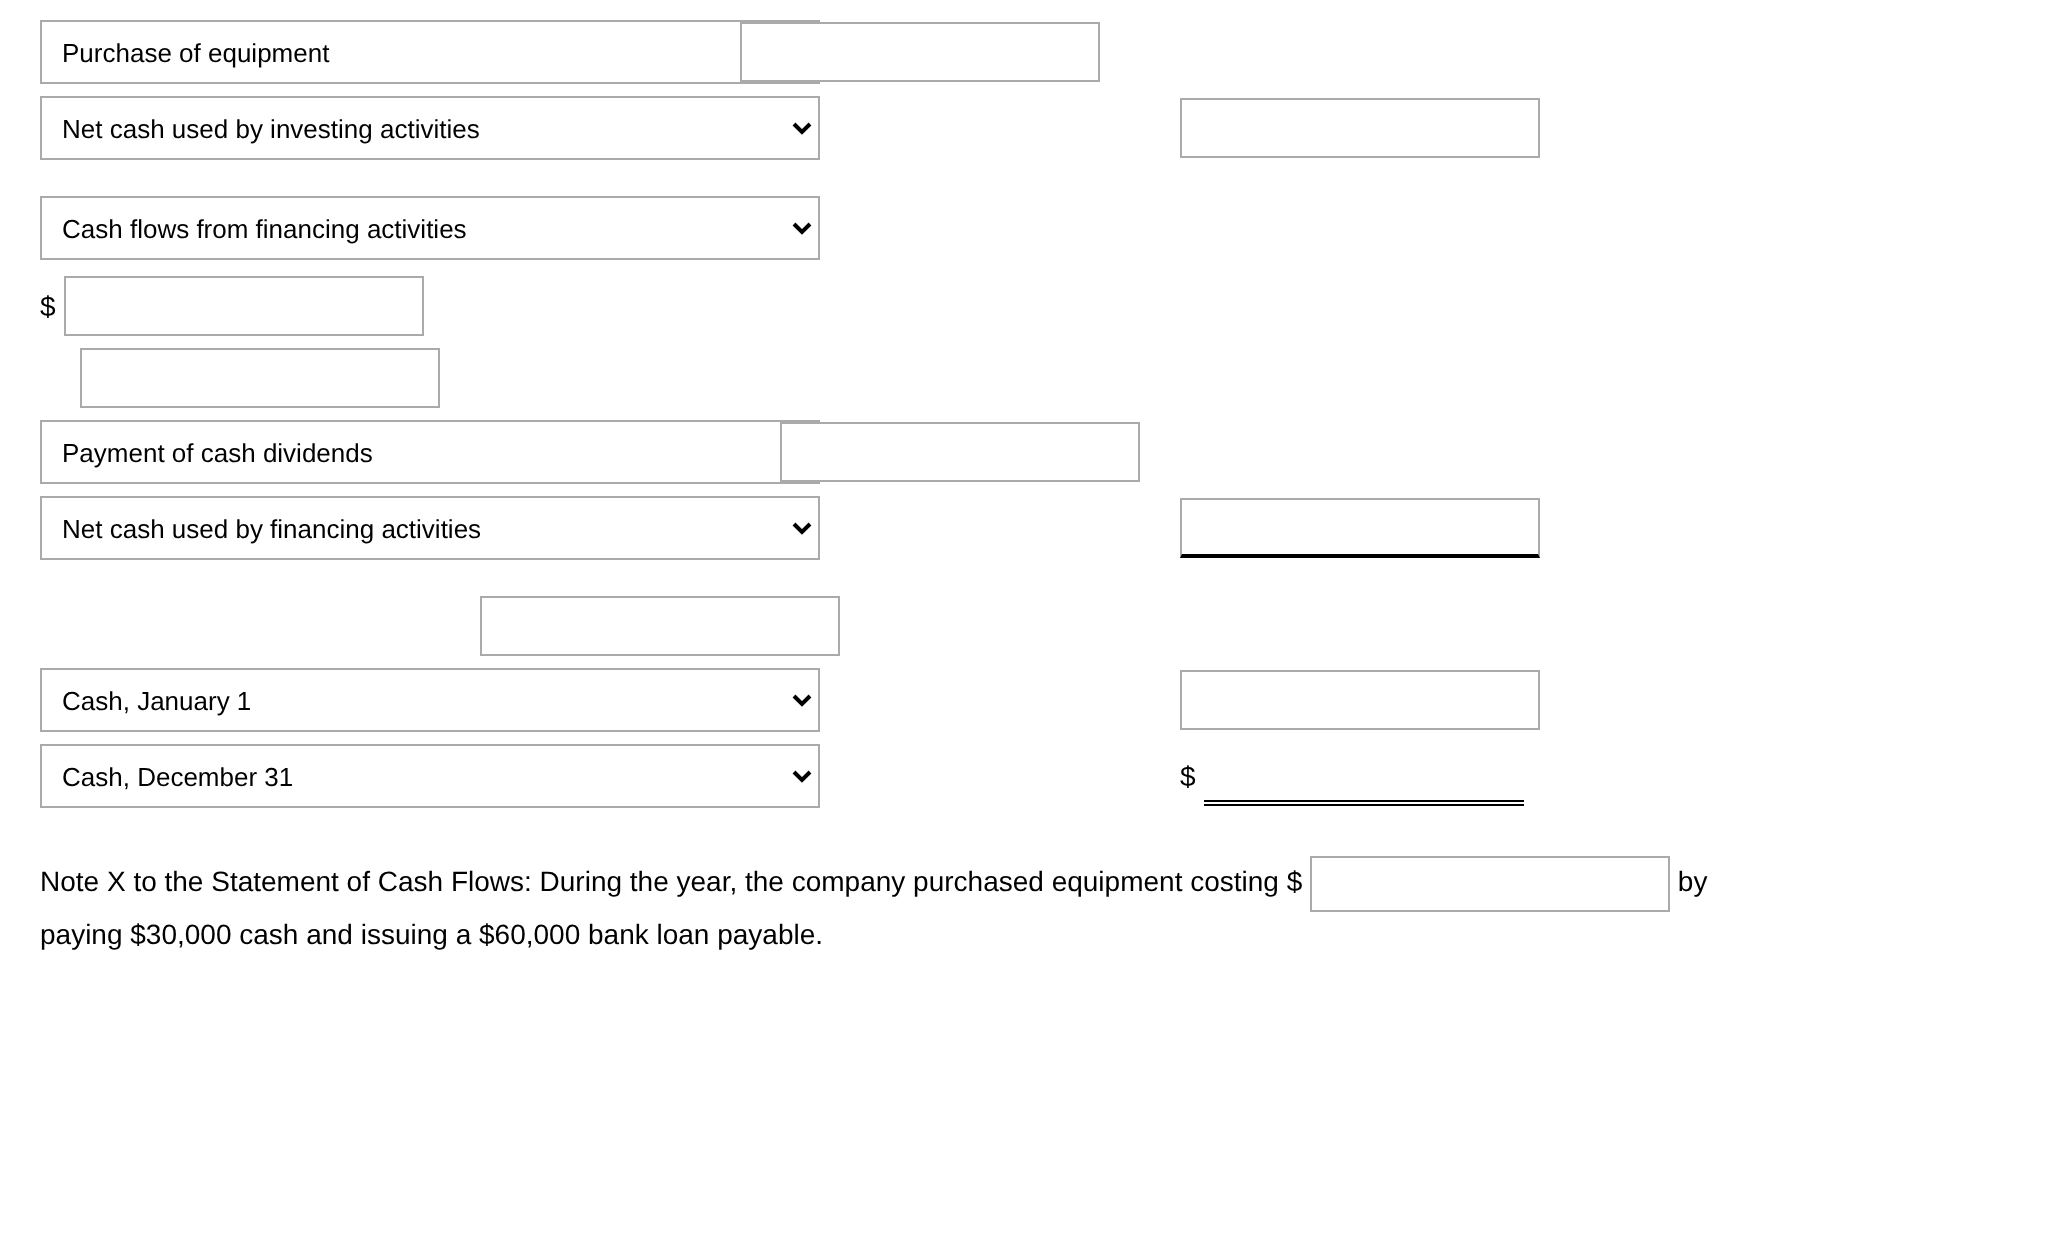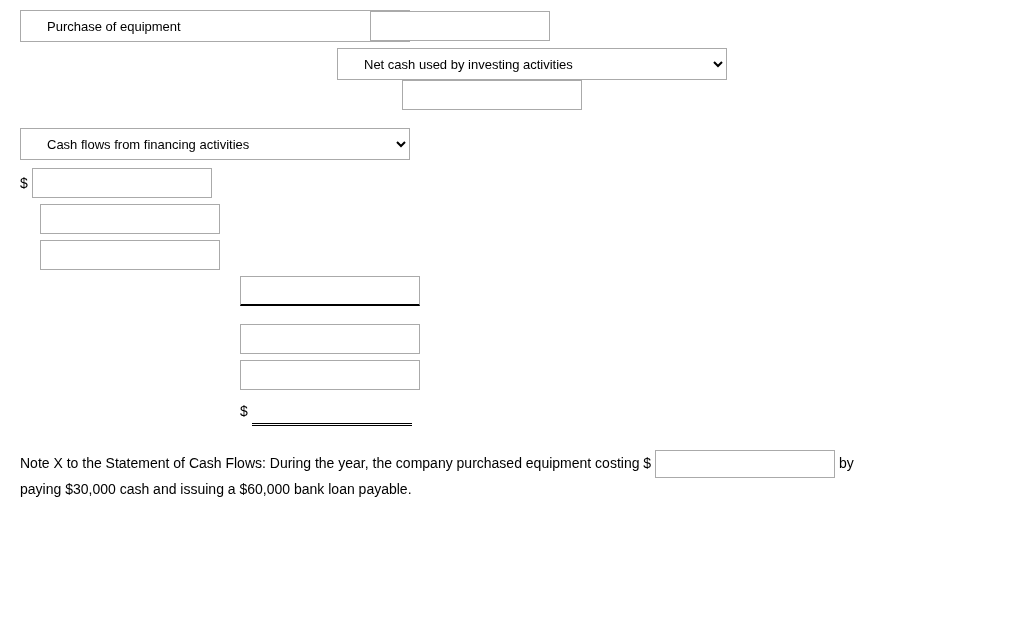--- a/index.html
+++ b/index.html
@@ -14,21 +14,21 @@
       display: flex;
       align-items: center;
       margin-bottom: 6px;
     }
     .row-select {
       width: 390px;
       height: 32px;
       border: 1px solid #aaa;
       background: #fff;
       font-size: 13px;
-      padding: 0 22px;
+      padding: 0 6px;
       appearance: auto;
     }
     .dollar-sign {
       font-size: 14px;
       margin-right: 4px;
       margin-left: 10px;
     }
     .underline-input {
       border-bottom: 2px solid #000;
       border-top: none;
@@ -90,21 +90,21 @@
     <select class="row-select">
       <option>Purchase of equipment</option>
     </select>
   </div>
   <div class="col-mid">
     <input type="text" class="mid-input underline-input" value="" style="">
   </div>
   <div class="col-right"></div>
 </div>
 
-<div class="row" style="margin-bottom:18px;flex-direction:column;">
+<div class="row" style="margin-bottom:18px;">
   <div class="col-left">
     <select class="row-select">
       <option>Net cash used by investing activities</option>
     </select>
   </div>
   <div class="col-mid"></div>
   <div class="col-right">
     <input type="text" class="mid-input" value="" style="">
   </div>
 </div>
@@ -128,48 +128,68 @@
 </div>
 
 <div class="row">
   <div class="col-mid">
     <input type="text" class="mid-input" style="margin-left: 20px;" value="">
   </div>
   <div class="col-right"></div>
 </div>
 
 <div class="row">
+  <div class="col-left">
+    <select class="row-select">
+      <option>Payment of cash dividends</option>
+    </select>
+  </div>
   <div class="col-mid">
     <input type="text" class="mid-input underline-input" style="margin-left: 20px;" value="">
   </div>
   <div class="col-right"></div>
 </div>
 
 <div class="row" style="margin-bottom:18px;">
+  <div class="col-left">
+    <select class="row-select">
+      <option>Net cash used by financing activities</option>
+    </select>
+  </div>
   <div class="col-mid"></div>
   <div class="col-right">
     <input type="text" class="mid-input underline-input" style="border-bottom: 2px solid rgb(0, 0, 0);" value="">
   </div>
 </div>
 
 <div class="row section-gap">
   <div class="col-mid"></div>
   <div class="col-right">
     <input type="text" class="mid-input" value="" style="">
   </div>
 </div>
 
 <div class="row">
+  <div class="col-left">
+    <select class="row-select">
+      <option>Cash, January 1</option>
+    </select>
+  </div>
   <div class="col-mid"></div>
   <div class="col-right">
     <input type="text" class="mid-input underline-input" value="" style="">
   </div>
 </div>
 
 <div class="row" style="margin-bottom:24px;">
+  <div class="col-left">
+    <select class="row-select">
+      <option>Cash, December 31</option>
+    </select>
+  </div>
   <div class="col-mid"></div>
   <div class="col-right" style="align-items:center;">
     <span class="dollar-sign" style="margin-left:0; margin-right:4px;">$</span>
     <input type="text" class="mid-input" style="border-bottom: 3px double rgb(0, 0, 0); border-top: none; border-left: none; border-right: none; width: 160px;" value="">
   </div>
 </div>
 
 <div class="note-section">
   <span>Note X to the Statement of Cash Flows: During the year, the company purchased equipment costing $</span>
   <input type="text" class="note-input" value="" style="">

